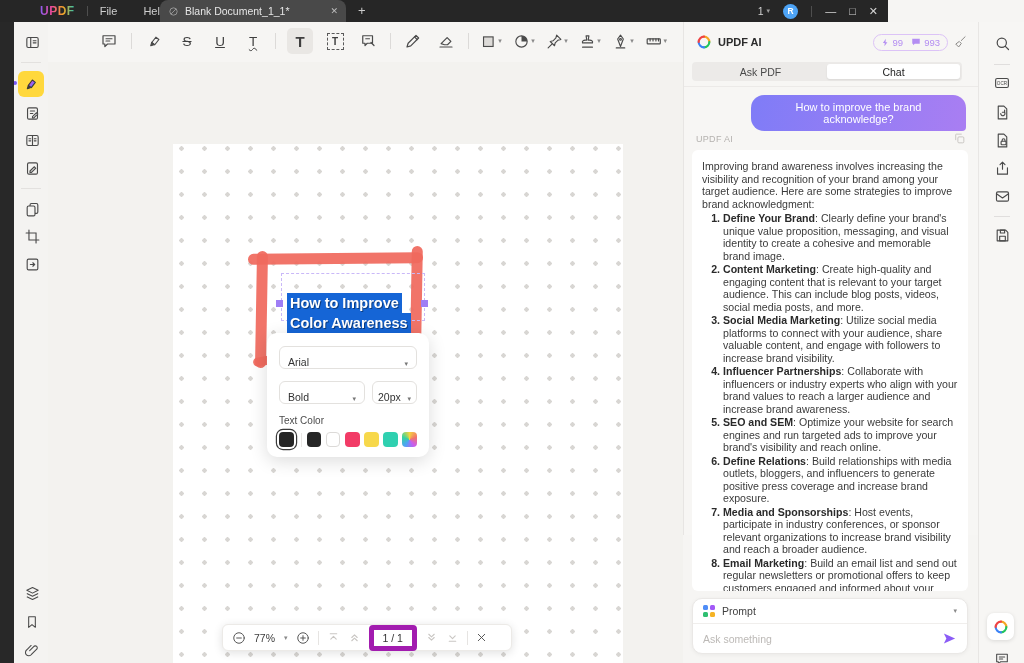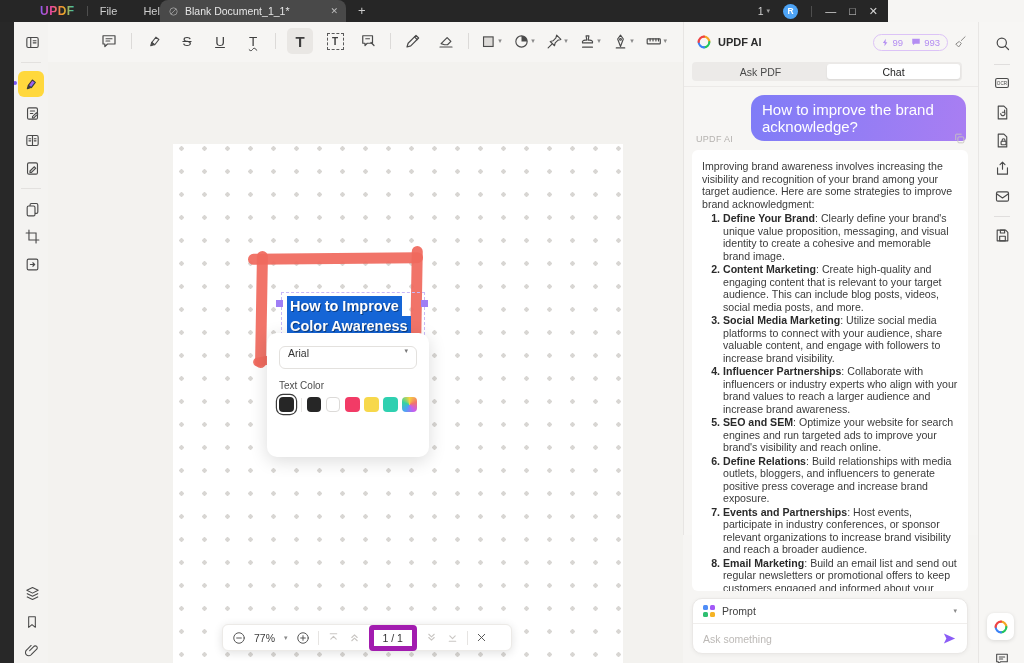--- a/index.html
+++ b/index.html
@@ -53,31 +53,31 @@
 
   
   #canvas { position:absolute; left:48px; top:62px; width:635px; height:601px; background:#f3f2ef; z-index:1; }
   #page { position:absolute; left:125px; top:82px; width:450px; height:575px; background:#fff; z-index:2;
     background-image:radial-gradient(#d8d6d3 2px, transparent 2.4px); background-size:23px 23px; background-position:20px 16px; }
   .crayon { position:absolute; background:#f0695e; opacity:.93; z-index:3; }
   #cr-top { left:248px; top:253px; width:175px; height:11px; border-radius:6px; transform:rotate(-.6deg); }
   #cr-left { left:256px; top:251px; width:11px; height:117px; border-radius:6px; transform:rotate(1deg); }
   #cr-foot { left:253px; top:356px; width:27px; height:9px; border-radius:5px; transform:rotate(-10deg); }
   #cr-right { left:411px; top:246px; width:11px; height:100px; border-radius:6px; transform:rotate(1deg); }
-  #textbox { position:absolute; left:281px; top:292px; width:144px; height:48px; border:1.3px dashed #c9b8f8;
-    z-index:4; padding:3px 5px; }
+  #textbox { position:absolute; left:281px; top:273px; width:144px; height:48px; border:1.3px dashed #c9b8f8;
+    z-index:4; padding:19px 5px; }
   .sel-line { display:table; background:#1565d6; color:#fff; font-weight:bold; font-size:14.5px; line-height:18px;
     padding:1px 3px; text-shadow:1px 1px 0 rgba(0,0,0,.4); white-space:nowrap; }
   .handle { position:absolute; width:7px; height:7px; background:#9f7ef5; z-index:5; }
   #h-left { left:276px; top:300px; } #h-right { left:421px; top:300px; }
 
   
   #fontpanel { position:absolute; left:267px; top:333px; width:162px; height:124px; background:#fff; border-radius:10px;
     box-shadow:0 4px 18px rgba(0,0,0,.14); z-index:10; padding:13px 12px 0 12px; }
-  .fp-select { border:1px solid #e3e1de; border-radius:6px; height:23px; display:flex; align-items:flex-start;
+  .fp-select { border:1px solid #e3e1de; border-radius:6px; height:23px; display:flex; align-items:flex-end;
     padding:0 8px; font-size:10.5px; color:#333; background:#fff; }
   .fp-select .sp { flex:1; } .fp-select .c { font-size:7px; color:#777; }
   #fp-row2 { display:flex; gap:7px; margin-top:12px; }
   #fp-weight { width:86px; } #fp-size { width:45px; padding:0 5px; }
   #fp-label { margin-top:11px; font-size:10px; color:#4c4c4c; }
   #fp-swatches { display:flex; align-items:center; gap:4.5px; margin-top:6px; }
   .sw { width:15px; height:15px; border-radius:4px; }
   .sw-sel { background:#262626; box-shadow:0 0 0 2px #fff, 0 0 0 3.2px #3a3a3a; margin-right:3px; }
   .sw-div { width:1px; height:14px; background:#e8e6e4; }
   .sw-black { background:#262626; } .sw-white { background:#fff; border:1px solid #dcdad8; }
@@ -97,22 +97,22 @@
   #ai-header { position:absolute; top:9px; left:12px; right:10px; height:22px; display:flex; align-items:center; gap:6px; }
   #ai-title { font-size:11px; font-weight:bold; color:#2b2b2b; flex:1; }
   .cred-pill { display:flex; align-items:center; gap:8px; border:1px solid #dcc3f7; border-radius:9px;
     padding:2px 7px; color:#b48ef2; font-size:9.5px; }
   .cred-item { display:flex; align-items:center; gap:3px; }
   #ai-tabs { position:absolute; top:40px; left:8px; width:270px; height:19px; background:#eceae8; border-radius:4px;
     padding:2px; display:flex; }
   .seg { flex:1; display:flex; align-items:center; justify-content:center; font-size:10.5px; color:#4a4a4a; }
   .seg.on { background:#fff; border-radius:3px; color:#222; box-shadow:0 1px 2px rgba(0,0,0,.08); }
   #ai-tabline { position:absolute; top:64px; left:0; right:0; height:1px; background:#eceae8; }
-  #bubble { position:absolute; top:73px; right:12px; max-width:215px; padding:6px 11px; color:#fff; font-size:15px;
-    border-radius:13px 13px 4px 13px; background:linear-gradient(100deg,#7f7cf7,#a97ef2); }
+  #bubble { position:absolute; top:73px; right:12px; max-width:215px; padding:6px 11px; color:#fff; font-size:11px;
+    border-radius:13px 13px 4px 13px; background:linear-gradient(100deg,#7f7cf7,#a97ef2);text-align:center; }
   #ai-label-row { position:absolute; top:110px; left:12px; right:12px; display:flex; align-items:center; }
   #ai-label { font-size:9px; color:#b5b2af; letter-spacing:.3px; flex:1; }
   #ai-card { position:absolute; top:128px; left:8px; width:276px; height:441px; background:#fff; border-radius:6px;
     padding:10px 10px; overflow:hidden; font-size:10.6px; line-height:1.18; color:#3b3b3b; }
   #ai-card p.intro { margin-bottom:2px; }
   .ai-li { display:flex; margin-top:1px; }
   .ai-num { width:18px; flex:none; text-align:right; font-weight:bold; margin-right:3px; color:#2a2a2a; }
   .ai-li p { flex:1; }
   .ai-li b { color:#2a2a2a; }
   #promptcard { position:absolute; top:576px; left:8px; width:276px; background:#fff; border:1px solid #eae8e6;
@@ -343,20 +343,30 @@
     <span class="sel-line">Color Awareness</span>
   </div>
   <div class="handle" id="h-left"></div>
   <div class="handle" id="h-right"></div>
 
   <div id="fontpanel">
     <div class="fp-select">
       <span class="sp">Arial</span>
       <span class="c">▾</span>
     </div>
+    <div id="fp-row2">
+      <div class="fp-select" id="fp-weight">
+        <span class="sp">Bold</span>
+        <span class="c">▾</span>
+      </div>
+      <div class="fp-select" id="fp-size">
+        <span class="sp">20px</span>
+        <span class="c">▾</span>
+      </div>
+    </div>
     <div id="fp-label">Text Color</div>
     <div id="fp-swatches">
       <span class="sw sw-sel"></span>
       <span class="sw-div"></span>
       <span class="sw sw-black"></span>
       <span class="sw sw-white"></span>
       <span class="sw sw-pink"></span>
       <span class="sw sw-yellow"></span>
       <span class="sw sw-teal"></span>
       <span class="sw sw-multi"></span>
@@ -460,21 +470,21 @@
       <div class="ai-li">
           <span class="ai-num">5.</span>
           <p><b>SEO and SEM</b><span>: Optimize your website for search engines and run targeted ads to improve your brand's visibility and reach online.</span></p>
         </div>
       <div class="ai-li">
           <span class="ai-num">6.</span>
           <p><b>Define Relations</b><span>: Build relationships with media outlets, bloggers, and influencers to generate positive press coverage and increase brand exposure.</span></p>
         </div>
       <div class="ai-li">
           <span class="ai-num">7.</span>
-          <p><b>Events and Partnerships</b><span>: Host events, participate in industry conferences, or sponsor relevant organizations to increase brand visibility and reach a broader audience.</span></p>
+          <p><b>Media and Sponsorships</b><span>: Host events, participate in industry conferences, or sponsor relevant organizations to increase brand visibility and reach a broader audience.</span></p>
         </div>
       <div class="ai-li">
           <span class="ai-num">8.</span>
           <p><b>Email Marketing</b><span>: Build an email list and send out regular newsletters or promotional offers to keep customers engaged and informed about your brand.</span></p>
         </div>
 
     </div>
     <div id="promptcard">
       <div id="prompt-row1">
         <span class="dots">

